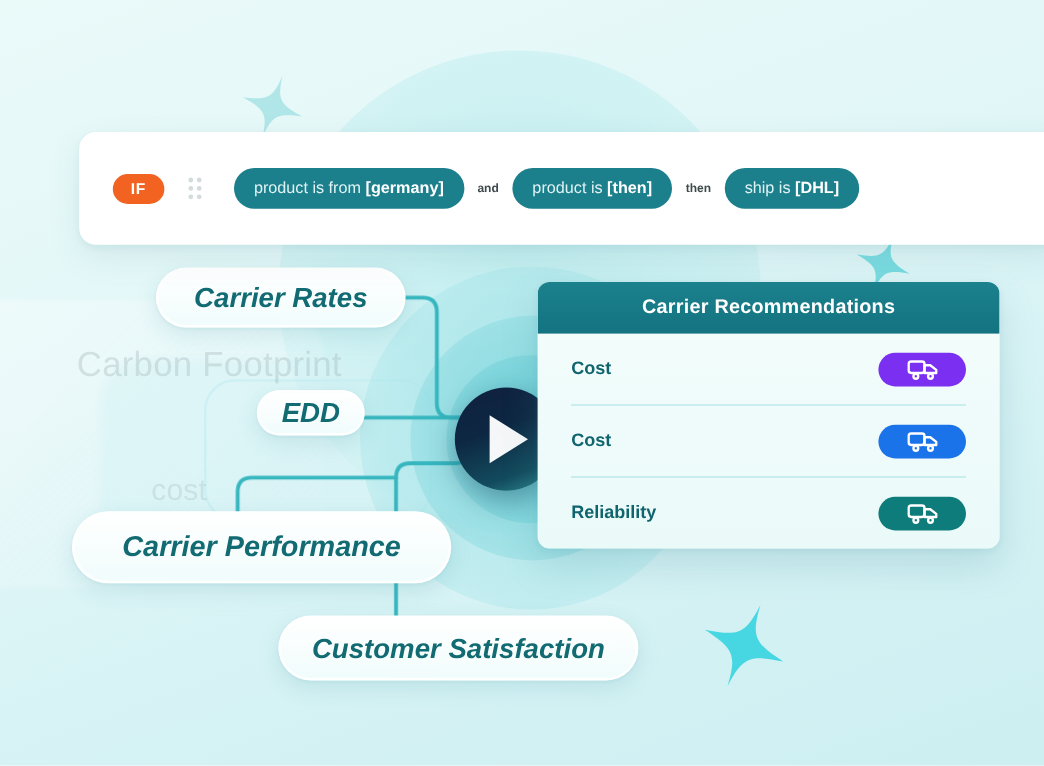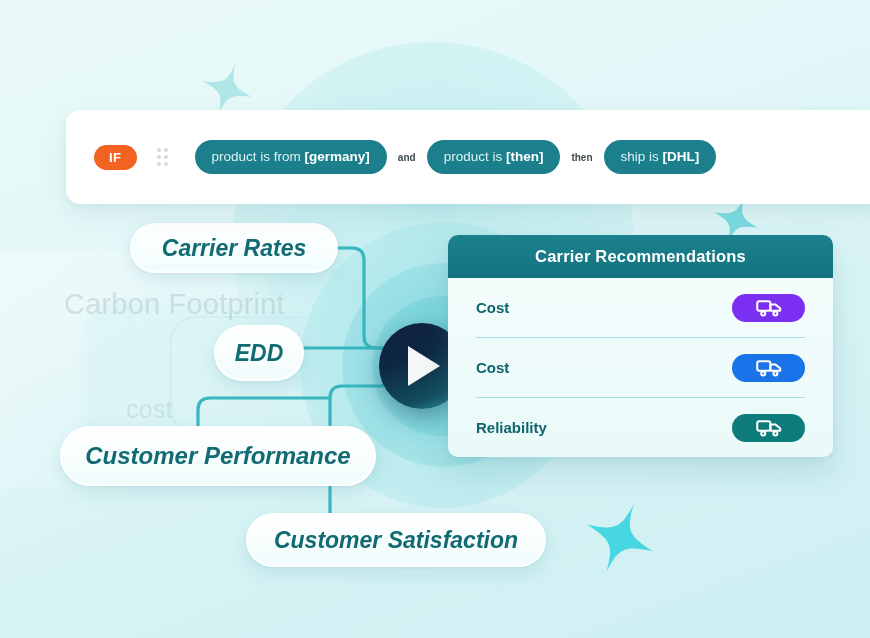--- a/index.html
+++ b/index.html
@@ -149,23 +149,23 @@
     align-items: center;
     justify-content: center;
     color: #126b72;
     font-weight: 700;
     box-shadow: 0 6px 18px rgba(70,150,160,.16), 0 1px 3px rgba(70,150,160,.10);
     z-index: 3;
     white-space: nowrap;
     font-style: italic;
   }
   .node-carrier-rates      { left: 130px; top: 223px;  width: 208px; height: 50px; font-size: 23px; }
-  .node-edd                { left: 214px; top: 325px;  width: 90px;  height: 56px; font-size: 23px; }
+  .node-edd                { left: 214px; top: 325px;  width: 90px;  height: 38px; font-size: 23px; }
   .node-carrier-perf       { left: 60px;  top: 426px;  width: 316px; height: 60px; font-size: 24px; }
-  .node-customer-sat       { left: 246px; top: 513px;  width: 300px; height: 54px; font-size: 23px; }
+  .node-customer-sat       { left: 232px; top: 513px;  width: 300px; height: 54px; font-size: 23px; }
 
   
   .play-btn {
     position: absolute;
     left: 379px; top: 323px;
     width: 86px; height: 86px;
     border-radius: 50%;
     background: linear-gradient(160deg, #10203f 0%, #0d2742 40%, #134c5e 78%, #2e8b93 100%);
     display: flex;
     align-items: center;
@@ -291,21 +291,21 @@
     </div>
   </div>
 
   <div class="node node-carrier-rates">
     <span>Carrier Rates</span>
   </div>
   <div class="node node-edd">
     <span>EDD</span>
   </div>
   <div class="node node-carrier-perf">
-    <span>Customer Performance</span>
+    <span>Carrier Performance</span>
   </div>
   <div class="node node-customer-sat">
     <span>Customer Satisfaction</span>
   </div>
 
   <div class="play-btn">
     <svg width="44" height="46" viewBox="0 0 44 46">
       <path d="M8 3 L40 23 L8 43 Z" fill="#ffffff" opacity="0.96"></path>
     </svg>
   </div>

